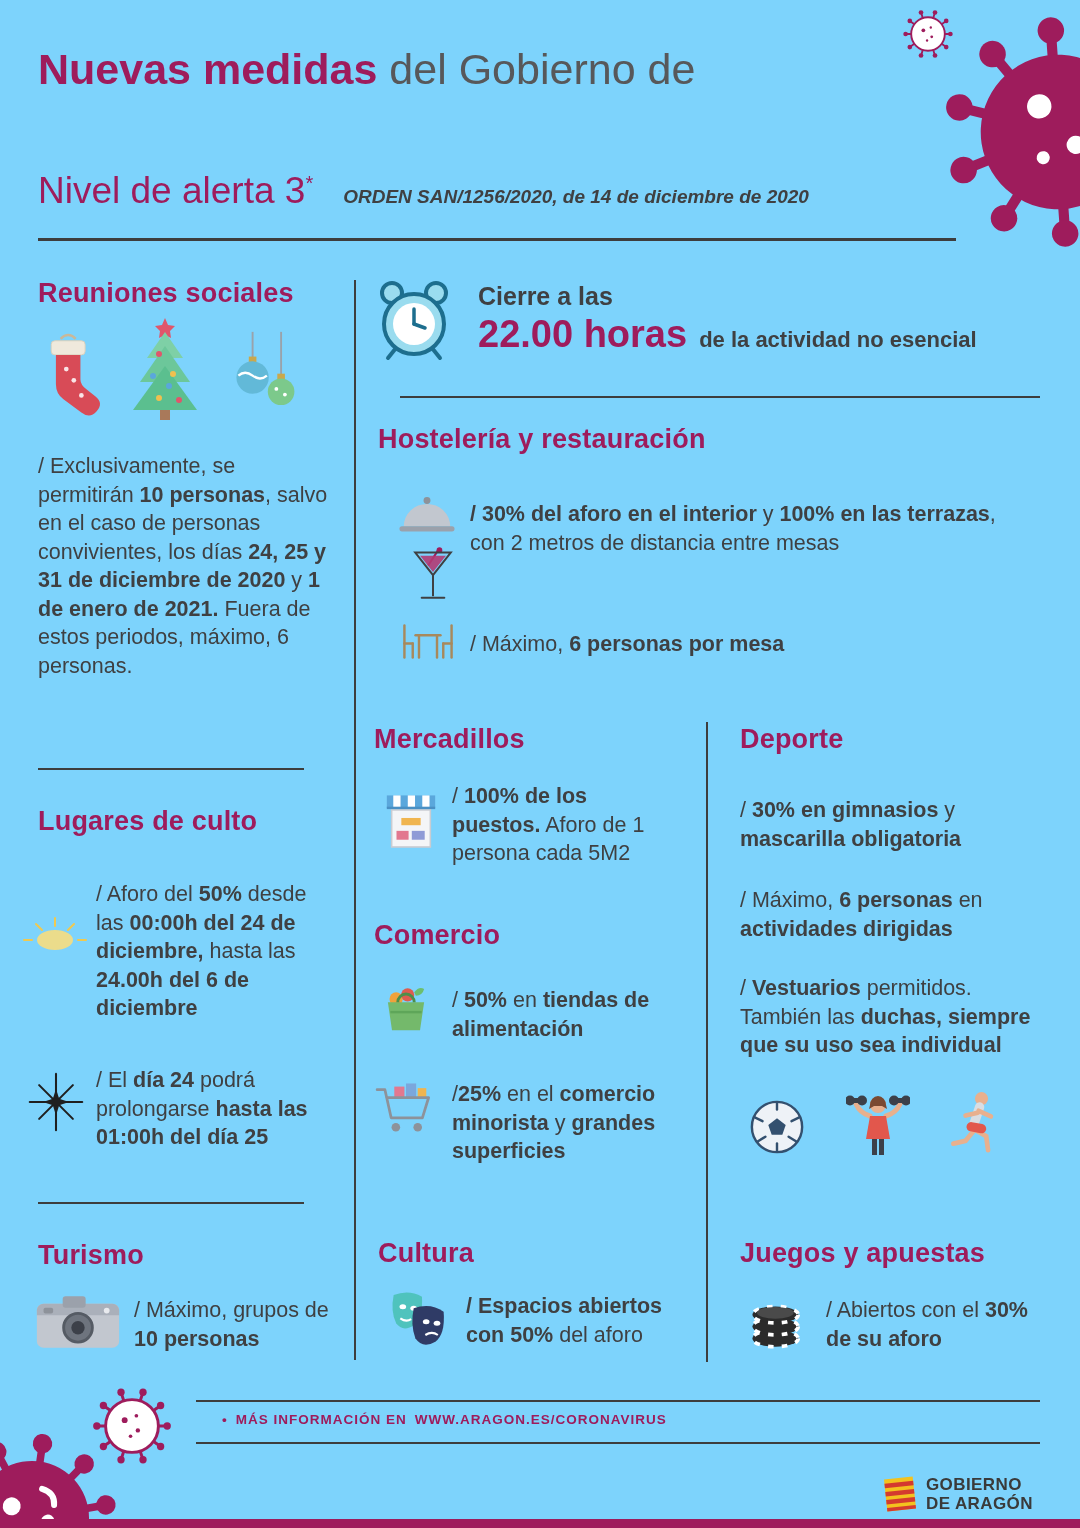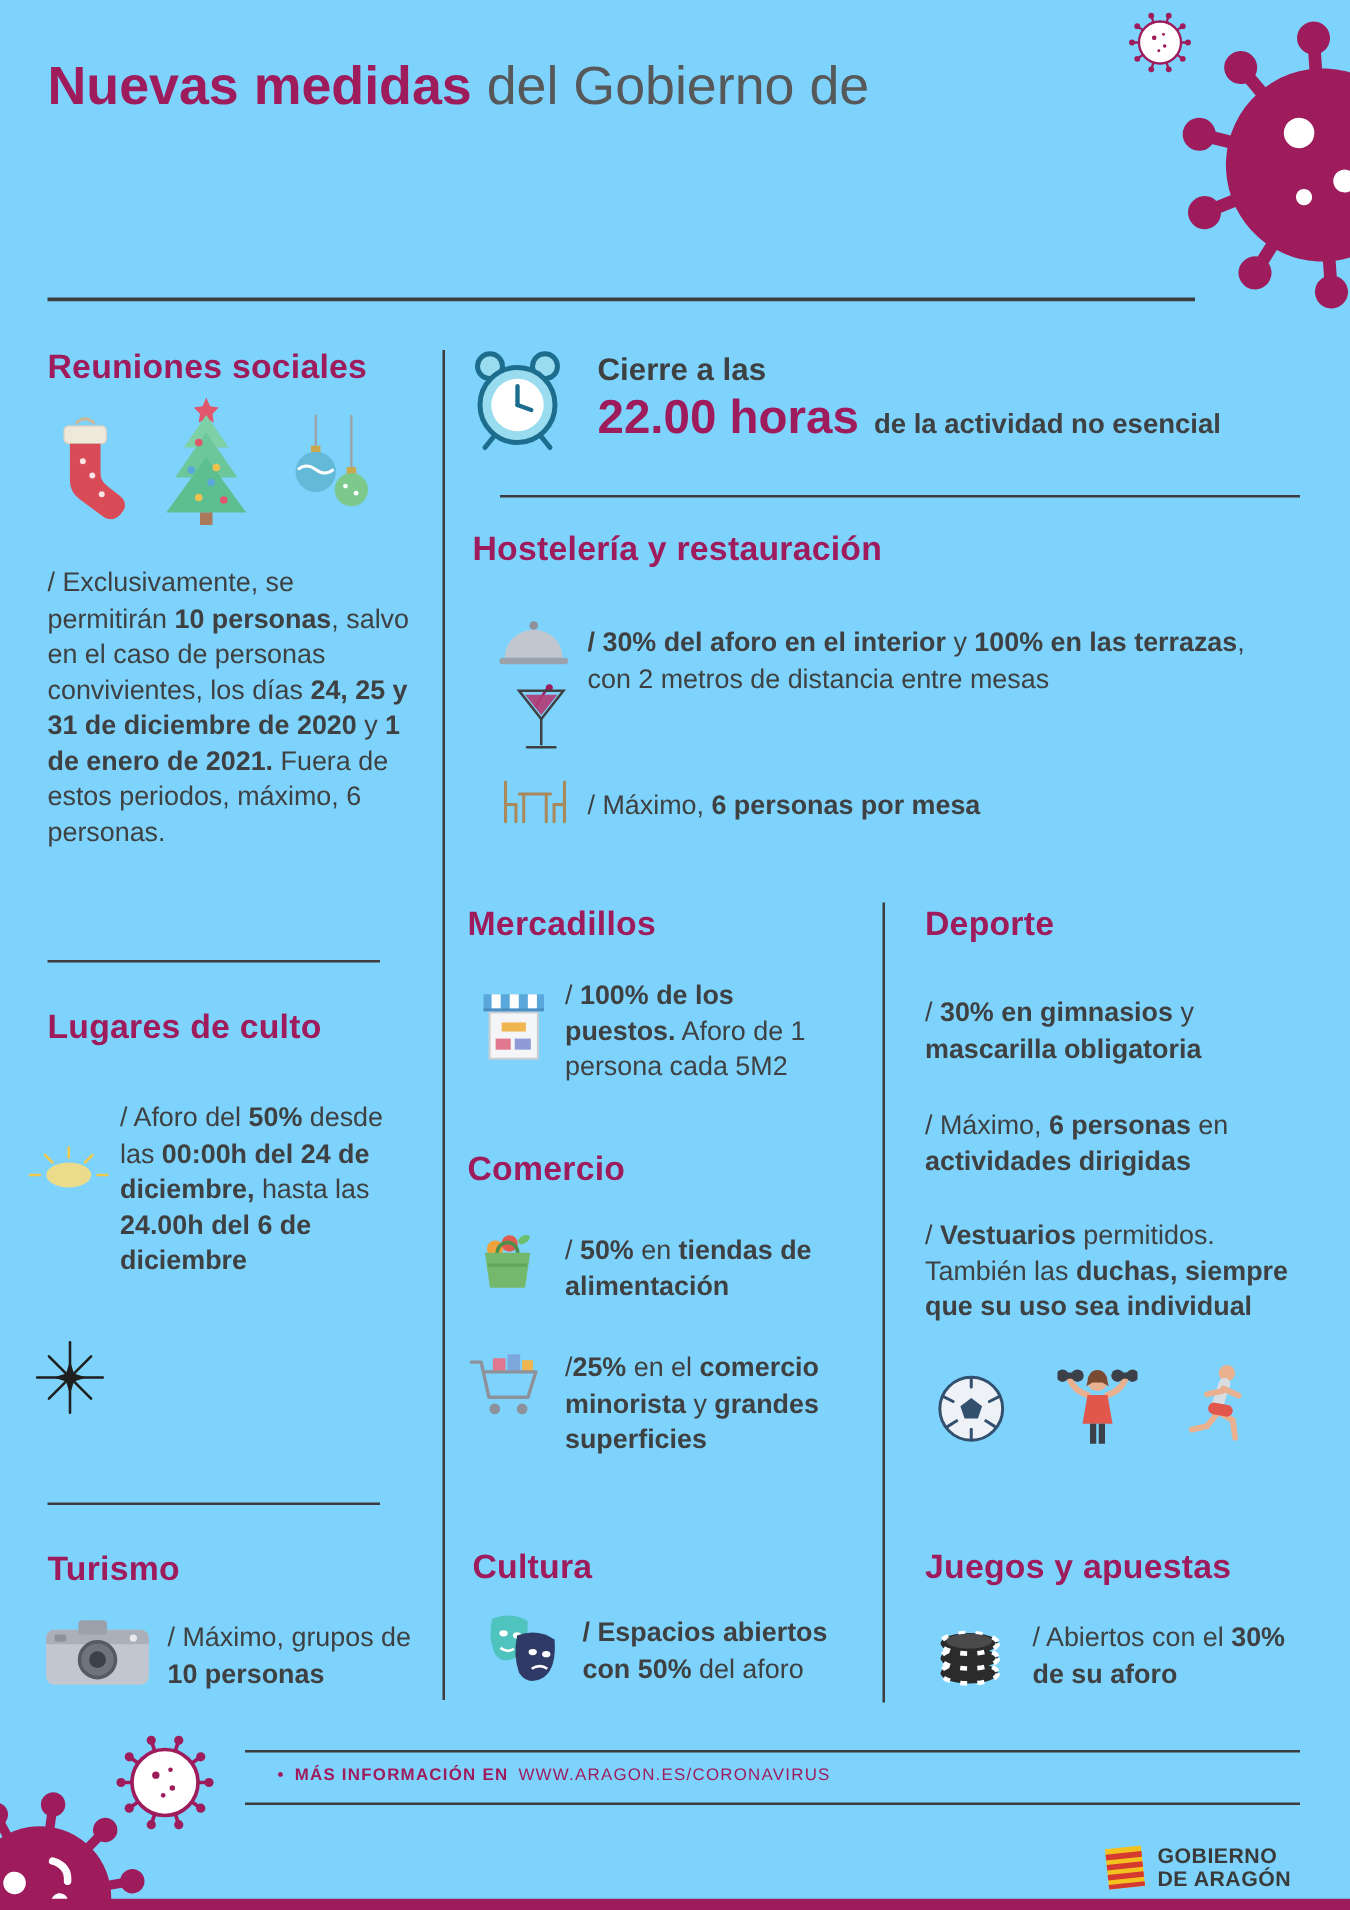--- a/index.html
+++ b/index.html
@@ -22,21 +22,21 @@
   .body .b { font-weight:700; }
   .hline { background:var(--line); height:2px; }
   .vline { background:var(--line); width:2px; }
   .cierre-l1 { font-size:25px; font-weight:800; color:var(--dark); }
   .cierre-l2 { display:flex; align-items:baseline; gap:12px; margin-top:2px; }
   .cierre-time { font-size:38px; font-weight:800; color:var(--magenta); }
   .cierre-suffix { font-size:22px; font-weight:800; color:var(--dark); }
   .icon-row { display:flex; align-items:flex-end; gap:18px; }
   .info { display:flex; align-items:baseline; gap:8px; color:var(--magenta);
           font-size:13.5px; letter-spacing:1px; font-weight:600; }
-  .info .url { font-weight:400; }
+  .info .url { font-weight:700; }
   .logo { display:flex; align-items:center; gap:8px; }
   .logo-text { font-size:17px; font-weight:800; color:#3a3a3a; line-height:19px; letter-spacing:.4px; }
   .bottom-bar { background:var(--magenta); }
   svg { display:block; }
 </style>
 </head>
 <body>
 
 <svg width="0" height="0" style="position:absolute">
   <defs>
@@ -334,20 +334,24 @@
   <svg class="abs" style="left:88px;top:1382px;width:88px;height:88px">
       <use href="#sym-virus-o"></use>
     </svg>
   <svg class="abs" style="left:-58px;top:1428px;width:180px;height:180px;transform:rotate(-10deg)">
       <use href="#sym-virus"></use>
     </svg>
 
   <div class="abs title" style="left:38px;top:42px;width:860px">
     <div><span class="accent">Nuevas medidas</span><span> del Gobierno de</span></div>
   </div>
+  <div class="abs alert-row" style="left:38px;top:170px">
+    <div class="alert"><span>Nivel de alerta 3</span><sup>*</sup></div>
+    <div class="order">ORDEN SAN/1256/2020, de 14 de diciembre de 2020</div>
+  </div>
   <div class="abs hline" style="left:38px;top:238px;width:918px;height:3px"></div>
 
   <div class="abs h2" style="left:38px;top:278px">Reuniones sociales</div>
   <div class="abs icon-row" style="left:38px;top:316px">
     <svg style="width:66px;height:92px">
         <use href="#sym-stocking"></use>
       </svg>
     <svg style="width:86px;height:108px">
         <use href="#sym-tree"></use>
       </svg>
@@ -359,20 +363,21 @@
   <div class="abs hline" style="left:38px;top:768px;width:266px"></div>
 
   <div class="abs h2" style="left:38px;top:806px">Lugares de culto</div>
   <svg class="abs" style="left:20px;top:912px;width:70px;height:46px">
       <use href="#sym-glow"></use>
     </svg>
   <p class="abs body" style="left:96px;top:880px;width:238px"><span>/ Aforo del </span><span class="b">50%</span><span> desde las </span><span class="b">00:00h del 24 de diciembre,</span><span> hasta las </span><span class="b">24.00h del 6 de diciembre</span></p>
   <svg class="abs" style="left:26px;top:1072px;width:60px;height:60px">
       <use href="#sym-star"></use>
     </svg>
+  <p class="abs body" style="left:96px;top:1066px;width:240px"><span>/ El </span><span class="b">día 24</span><span> podrá prolongarse </span><span class="b">hasta las 01:00h del día 25</span></p>
   <div class="abs hline" style="left:38px;top:1202px;width:266px"></div>
 
   <div class="abs h2" style="left:38px;top:1240px">Turismo</div>
   <svg class="abs" style="left:34px;top:1292px;width:88px;height:60px">
       <use href="#sym-camera"></use>
     </svg>
   <p class="abs body" style="left:134px;top:1296px;width:200px"><span>/ Máximo, grupos de </span><span class="b">10 personas</span></p>
 
   <div class="abs vline" style="left:354px;top:280px;height:1080px"></div>
   <div class="abs vline" style="left:706px;top:722px;height:640px"></div>

